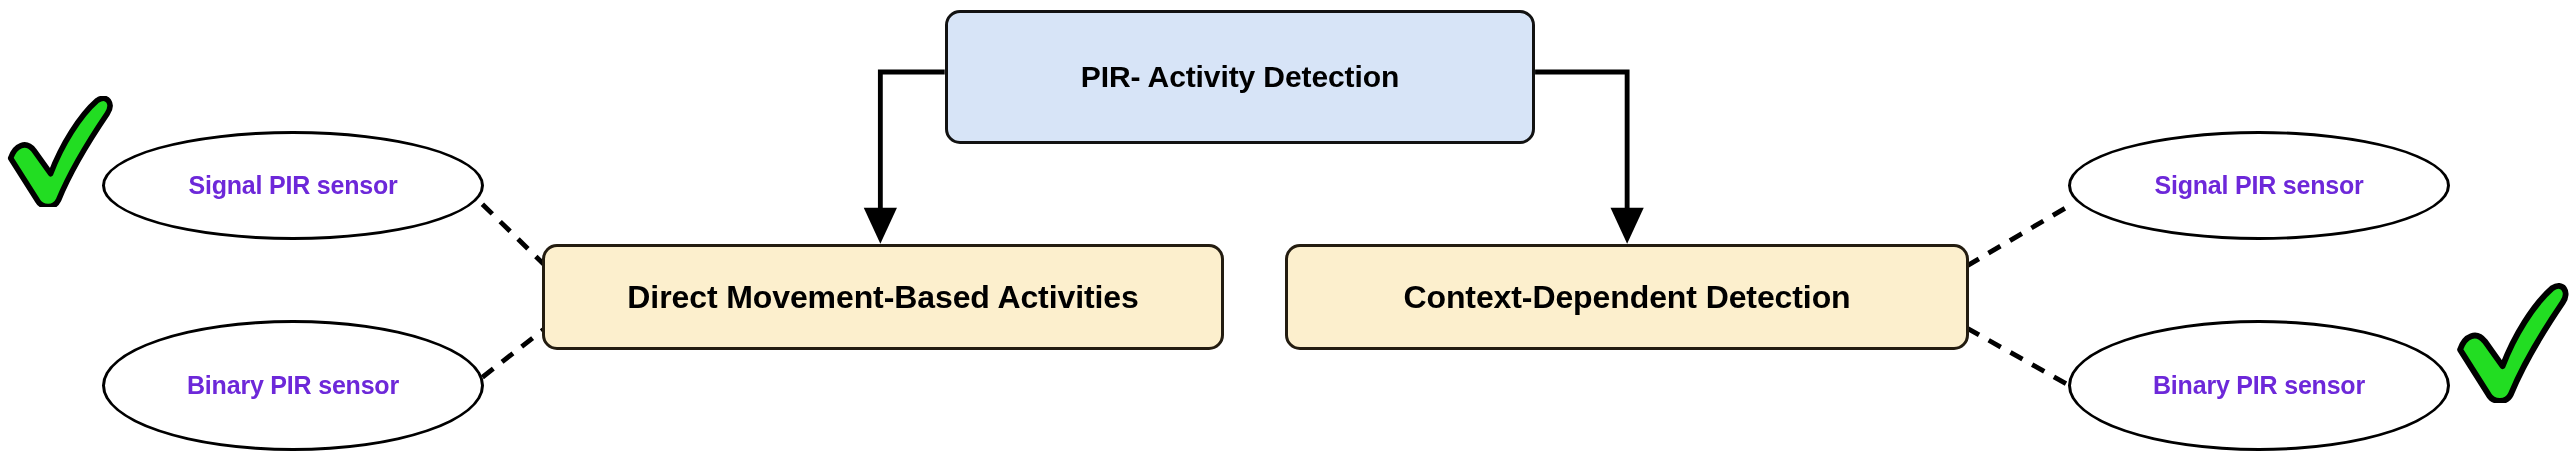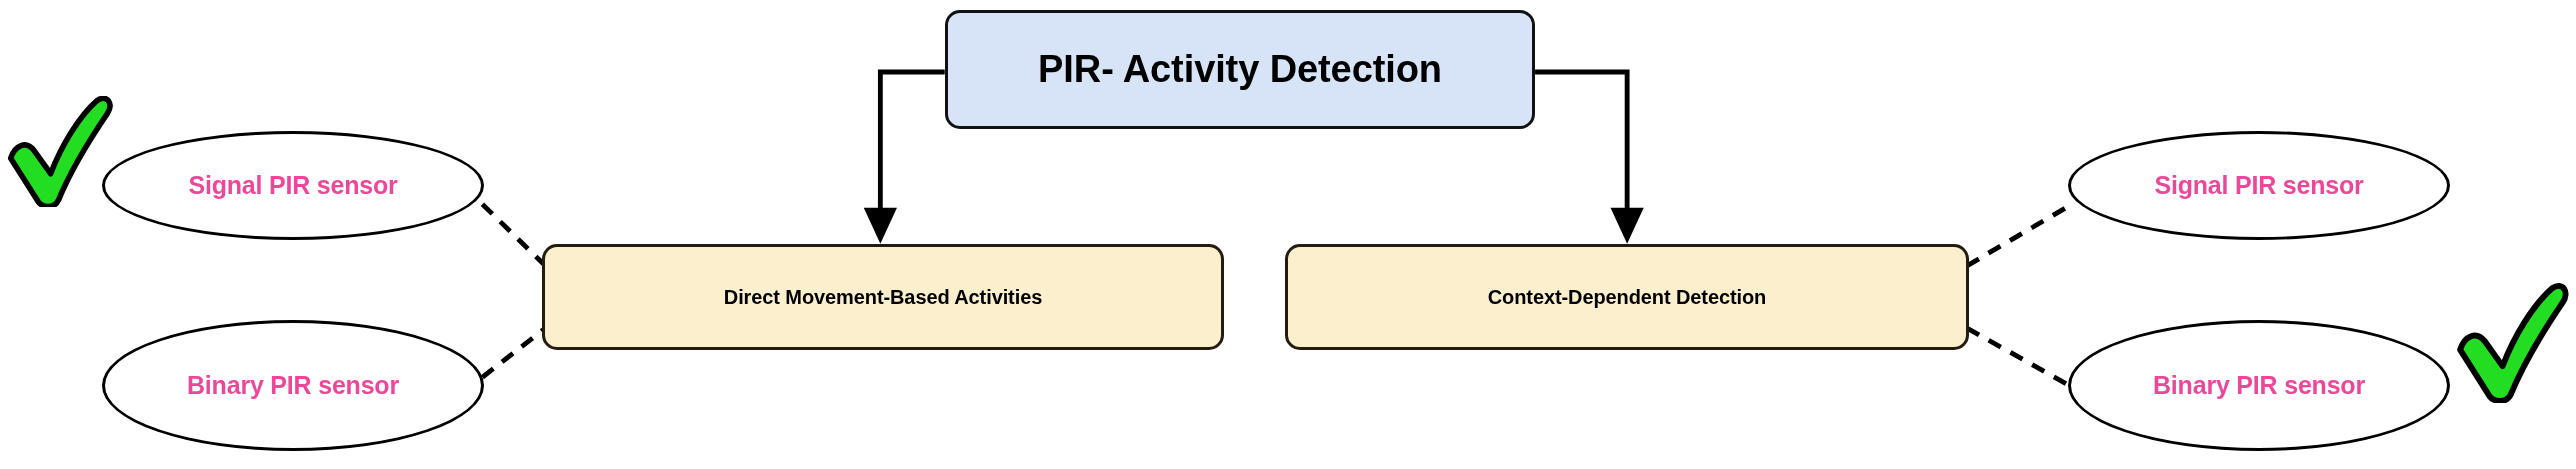--- a/index.html
+++ b/index.html
@@ -34,49 +34,49 @@
     text-align: center;
     border-radius: 15px;
     font-weight: bold;
     color: #000000;
     letter-spacing: -0.1px;
   }
   .node-root {
     left: 945px;
     top: 9.7px;
     width: 590px;
-    height: 119px;
+    height: 134px;
     background: #d7e4f7;
     border: 3.5px solid #121212;
-    font-size: 38px;
+    font-size: 30px;
   }
   .node-branch {
     top: 244px;
     height: 106px;
     background: #fcefcd;
     border: 3.5px solid #231c10;
-    font-size: 20px;
+    font-size: 32px;
   }
   .node-left  { left: 542px;  width: 682px; }
   .node-right { left: 1285px; width: 684px; }
 
   
   .node-ellipse {
     position: absolute;
     box-sizing: border-box;
     display: flex;
     align-items: center;
     justify-content: center;
     text-align: center;
     background: #ffffff;
     border: 3.5px solid #000000;
     border-radius: 50%;
     font-weight: bold;
     font-size: 25px;
-    color: #ec4899;
+    color: #6d28d9;
     letter-spacing: -0.2px;
   }
   .ell-l-top { left: 102px;  top: 131px; width: 382px; height: 109px; }
   .ell-l-bot { left: 102px;  top: 320px; width: 382px; height: 131px; }
   .ell-r-top { left: 2068px; top: 131px; width: 382px; height: 109px; }
   .ell-r-bot { left: 2068px; top: 320px; width: 382px; height: 131px; }
 
   
   .checkmark {
     position: absolute;

